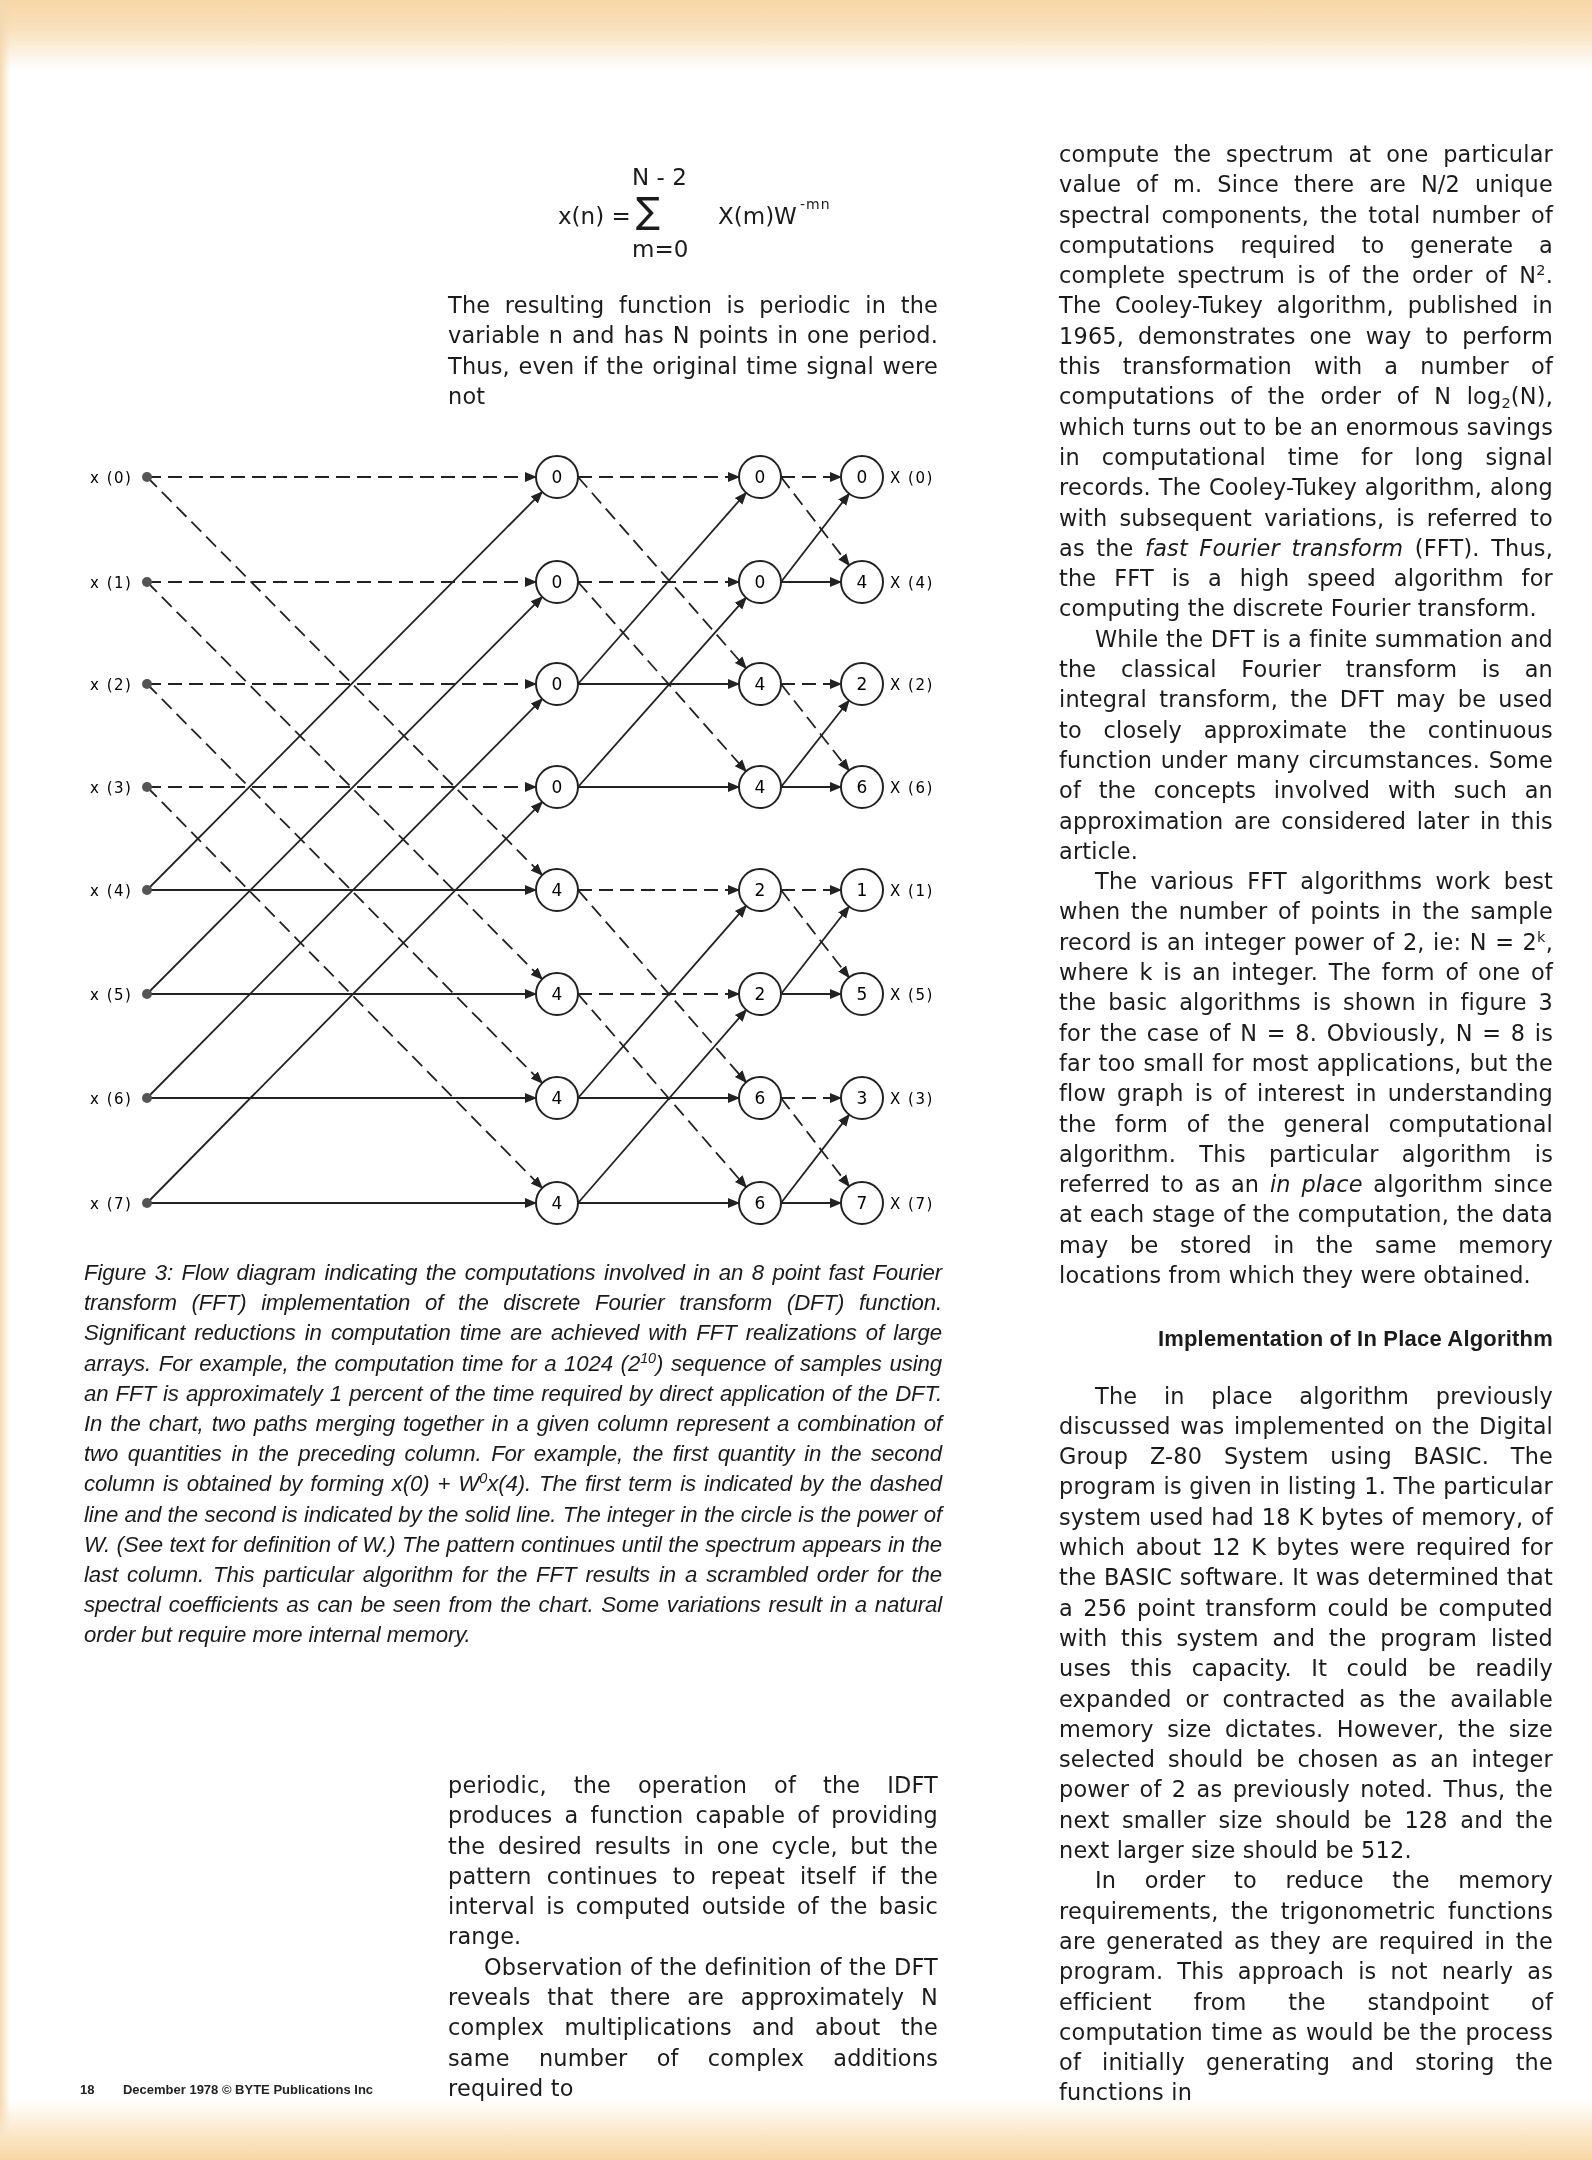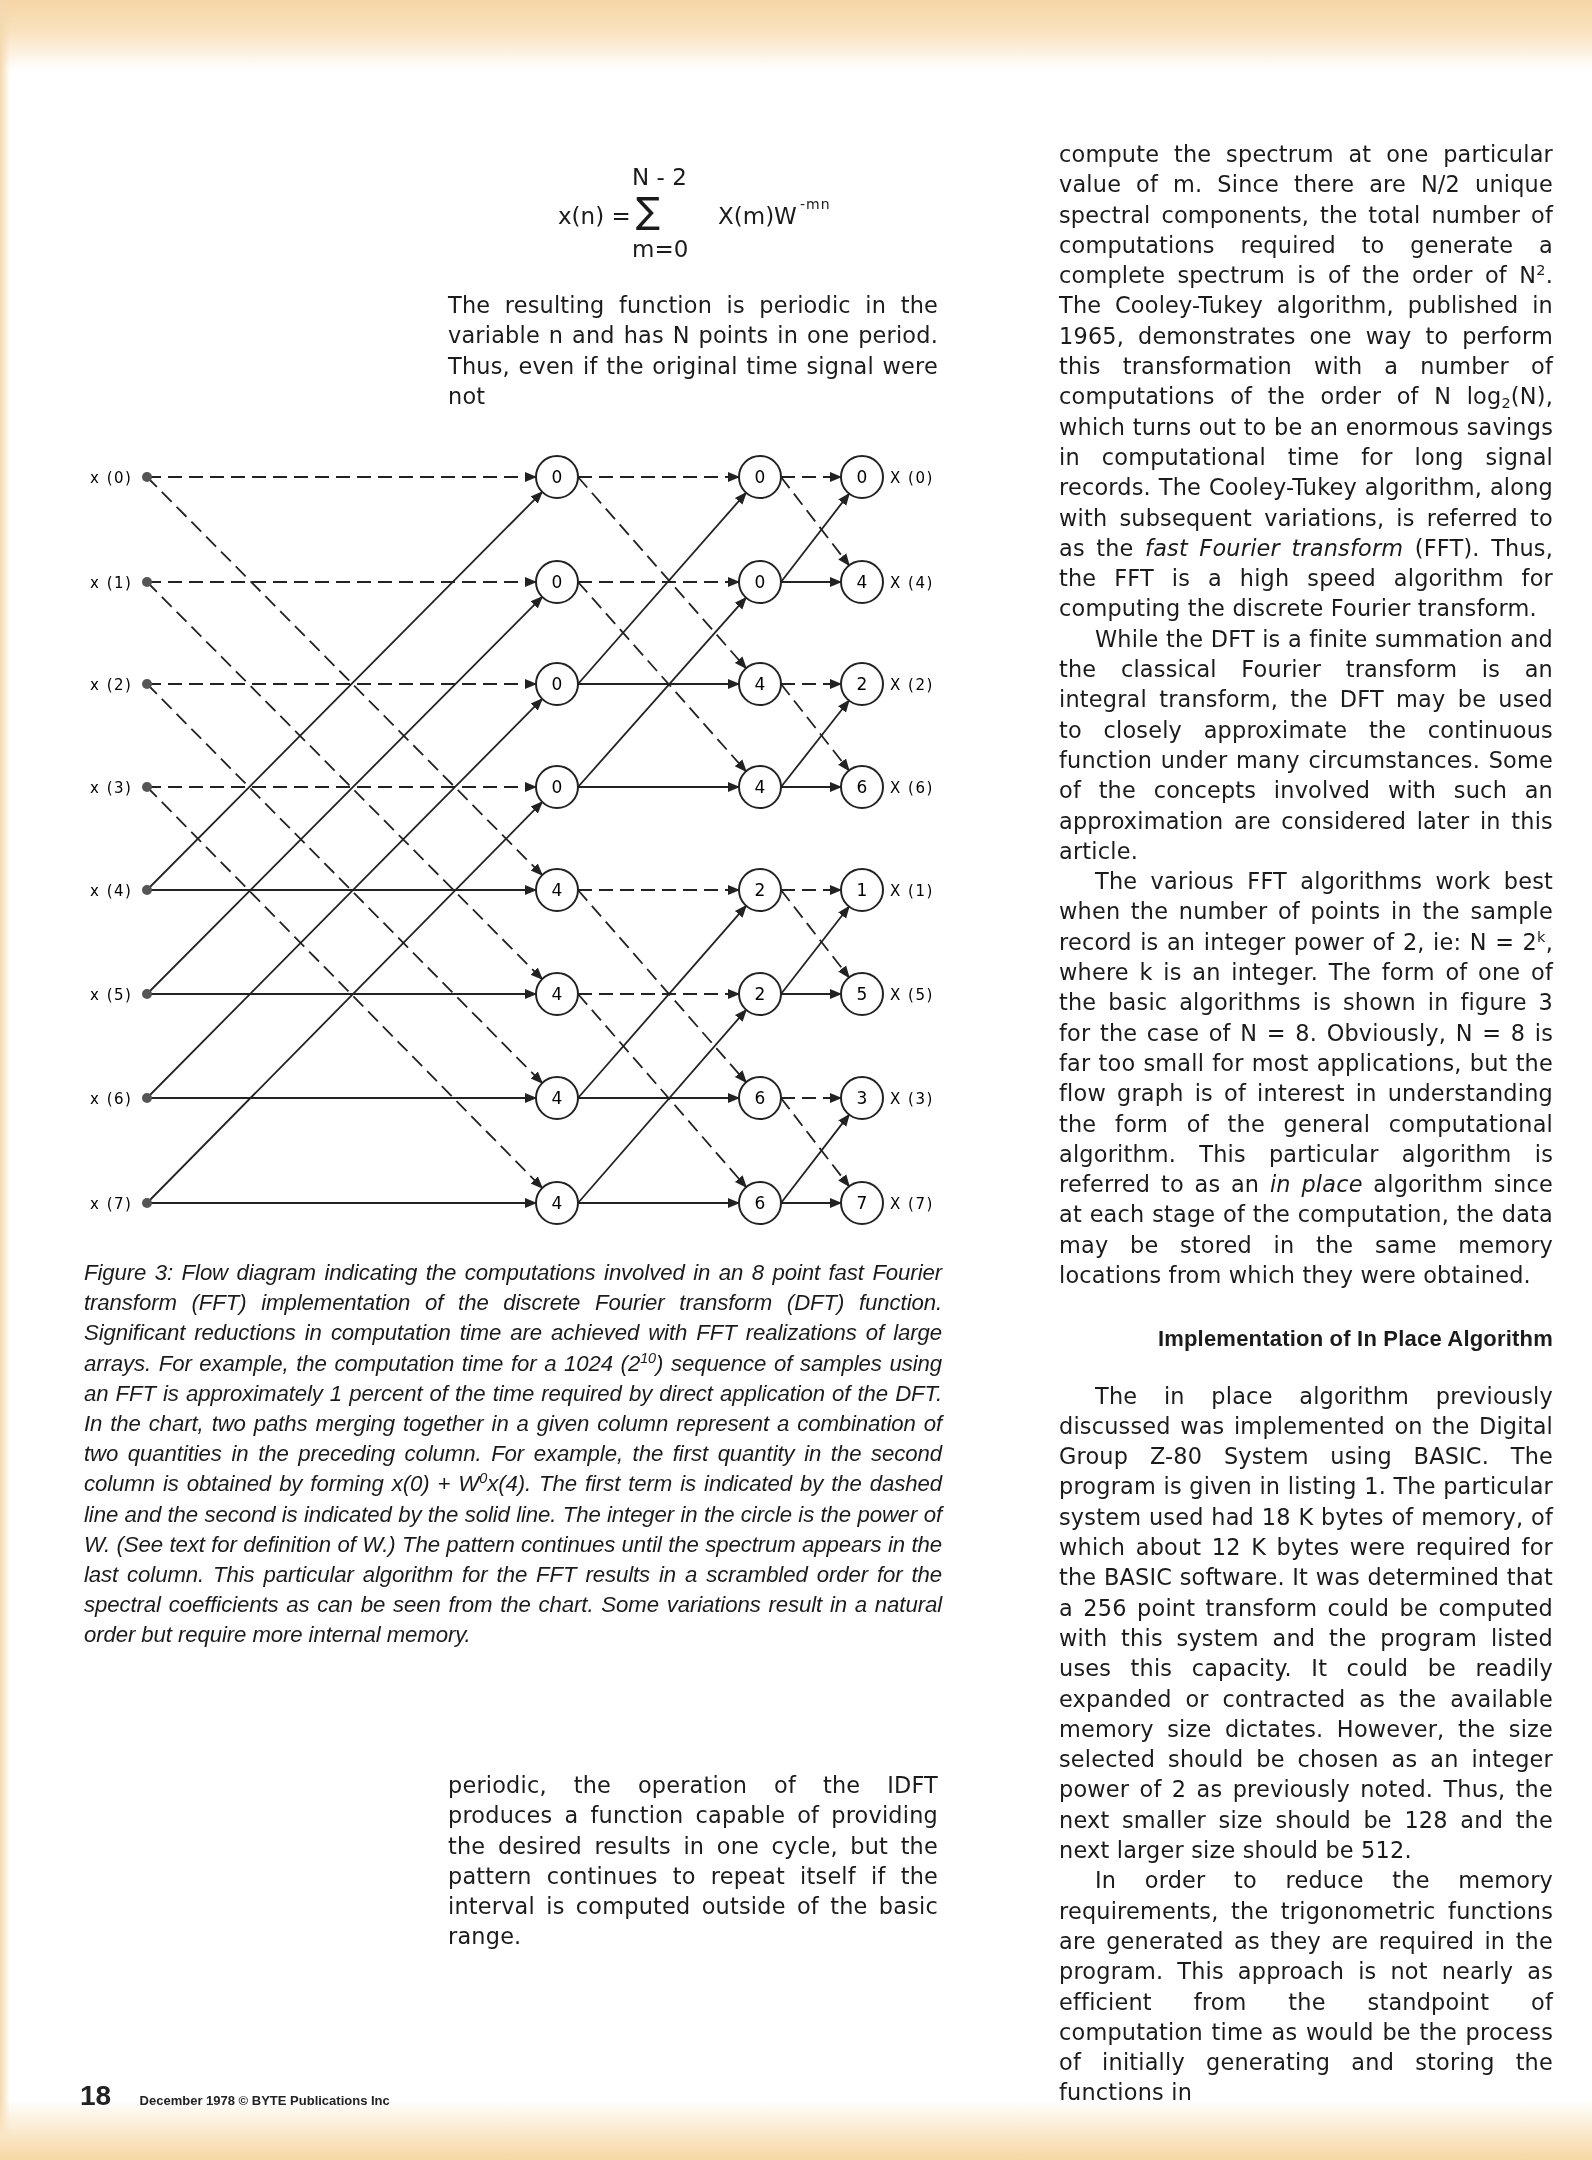--- a/index.html
+++ b/index.html
@@ -54,21 +54,21 @@
       font-style: italic; font-size: 22.2px; line-height: 30.2px;
       text-align: justify;
       font-family: "Liberation Sans", "DejaVu Sans", sans-serif;
       letter-spacing: -0.1px;
     }
     .footer {
       position: absolute; left: 80px; top: 2080px;
       font-family: "Liberation Sans", "DejaVu Sans", sans-serif;
       color: #222;
     }
-    .footer .pg { font-weight: bold; font-size: 28px; margin-right: 24px; }
+    .footer .pg { font-weight: bold; font-size: 13px; margin-right: 24px; }
     .footer .pub { font-weight: bold; font-size: 13px; }
     sup.s { font-size: 0.65em; vertical-align: 0.55em; line-height: 0; }
     sub.s { font-size: 0.65em; vertical-align: -0.25em; line-height: 0; }
   </style>
 </head>
 <body>
 
 <div class="stain-top"></div>
 <div class="stain-left"></div>
 <div class="stain-bottom"></div>
@@ -265,20 +265,21 @@
       <text x="890" y="1209" font-size="15" letter-spacing="1.5" font-family="DejaVu Sans, sans-serif">X (7)</text>
     </g>
 </svg>
 
 <div class="caption">
   <span>Figure 3: Flow diagram indicating the computations involved in an 8 point fast Fourier transform (FFT) implementation of the discrete Fourier transform (DFT) function. Significant reductions in computation time are achieved with FFT realizations of large arrays. For example, the computation time for a 1024 (2</span><sup class="s">10</sup><span>) sequence of samples using an FFT is approximately 1 percent of the time required by direct application of the DFT. In the chart, two paths merging together in a given column represent a combination of two quantities in the preceding column. For example, the first quantity in the second column is obtained by forming x(0) + W</span><sup class="s">0</sup><span>x(4). The first term is indicated by the dashed line and the second is indicated by the solid line. The integer in the circle is the power of W. (See text for definition of W.) The pattern continues until the spectrum appears in the last column. This particular algorithm for the FFT results in a scrambled order for the spectral coefficients as can be seen from the chart. Some variations result in a natural order but require more internal memory.</span>
 </div>
 
 <div class="col-text" id="mid-bottom">
   <p>periodic, the operation of the IDFT produces a function capable of providing the desired results in one cycle, but the pattern continues to repeat itself if the interval is computed outside of the basic range.</p>
+  <p class="indent">Observation of the definition of the DFT reveals that there are approximately N complex multiplications and about the same number of complex additions required to</p>
 </div>
 
 <div class="col-text" id="right-col">
   <p><span>compute the spectrum at one particular value of m. Since there are N/2 unique spectral components, the total number of computations required to generate a complete spectrum is of the order of N</span><sup class="s">2</sup><span>. The Cooley-Tukey algorithm, published in 1965, demonstrates one way to perform this transformation with a number of computations of the order of N log</span><sub class="s">2</sub><span>(N), which turns out to be an enormous savings in computational time for long signal records. The Cooley-Tukey algorithm, along with subsequent variations, is referred to as the </span><em>fast Fourier transform</em><span> (FFT). Thus, the FFT is a high speed algorithm for computing the discrete Fourier transform.</span></p>
   <p class="indent">While the DFT is a finite summation and the classical Fourier transform is an integral transform, the DFT may be used to closely approximate the continuous function under many circumstances. Some of the concepts involved with such an approximation are considered later in this article.</p>
   <p class="indent"><span>The various FFT algorithms work best when the number of points in the sample record is an integer power of 2, ie: N = 2</span><sup class="s">k</sup><span>, where k is an integer. The form of one of the basic algorithms is shown in figure 3 for the case of N = 8. Obviously, N = 8 is far too small for most applications, but the flow graph is of interest in understanding the form of the general computational algorithm. This particular algorithm is referred to as an </span><em>in place</em><span> algorithm since at each stage of the computation, the data may be stored in the same memory locations from which they were obtained.</span></p>
   <p class="heading">Implementation of In Place Algorithm</p>
   <p class="indent">The in place algorithm previously discussed was implemented on the Digital Group Z-80 System using BASIC. The program is given in listing 1. The particular system used had 18 K bytes of memory, of which about 12 K bytes were required for the BASIC software. It was determined that a 256 point transform could be computed with this system and the program listed uses this capacity. It could be readily expanded or contracted as the available memory size dictates. However, the size selected should be chosen as an integer power of 2 as previously noted. Thus, the next smaller size should be 128 and the next larger size should be 512.</p>
   <p class="indent">In order to reduce the memory requirements, the trigonometric functions are generated as they are required in the program. This approach is not nearly as efficient from the standpoint of computation time as would be the process of initially generating and storing the functions in</p>
 </div>

